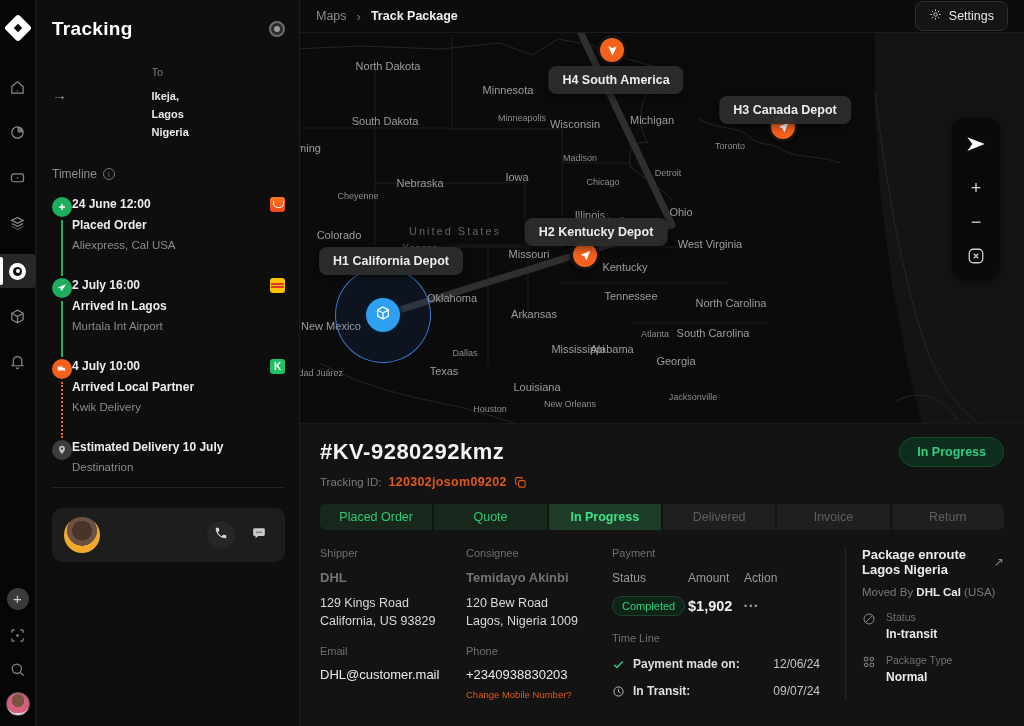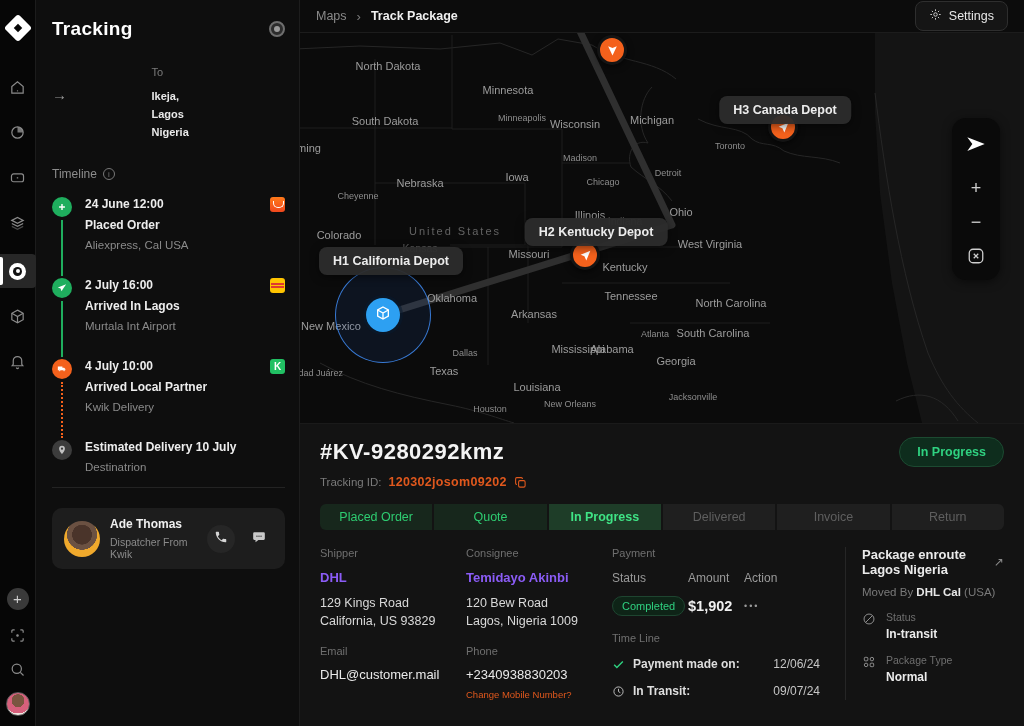--- a/index.html
+++ b/index.html
@@ -31,21 +31,21 @@
   .sb-title { font-size:19px; font-weight:700; letter-spacing:.3px; color:#ffffff; }
   .record-ic { width:16px; height:16px; border-radius:50%; background:#2c2c2c; border:2px solid #6e6e6e; position:relative; }
   .record-ic::after { content:""; position:absolute; left:3px; top:3px; width:6px; height:6px; border-radius:50%; background:#9a9a9a; }
   .fromto { display:grid; grid-template-columns:1fr 34px 1fr; margin-top:26px; }
   .ft-label { font-size:11px; color:#7a7a7a; margin-bottom:9px; }
   .ft-value { font-size:11px; line-height:1.65; color:#e9e9e9; font-weight:600; white-space:pre-line; }
   .ft-arrow { color:#9a9a9a; font-size:15px; padding-top:20px; }
   .tl-head { margin-top:26px; display:flex; align-items:center; gap:6px; font-size:12px; color:#8d8d8d; }
   .info-ic { width:12px; height:12px; border-radius:50%; border:1px solid #777; color:#777; font-size:8px; line-height:11px; text-align:center; font-style:normal; }
   .timeline { margin-top:16px; }
-  .event { position:relative; display:flex; gap:13px; padding-bottom:27px; }
+  .event { position:relative; display:flex; padding-bottom:27px; }
   .ev-dot { width:20px; height:20px; border-radius:50%; flex:none; display:flex; align-items:center; justify-content:center; z-index:1; }
   .ev-dot svg { width:10px; height:10px; }
   .ev-dot.green { background:#1fae5e; color:#fff; }
   .ev-dot.orange { background:#f4611c; color:#fff; }
   .ev-dot.gray { background:#3c3c3c; color:#c2c2c2; }
   .event .line { position:absolute; left:9px; top:23px; bottom:2px; width:2px; background:#1fae5e; }
   .event .line.dotted { background:none; border-left:2px dotted #f4611c; }
   .ev-body { flex:1; }
   .ev-time { font-size:12px; font-weight:700; color:#ededed; }
   .ev-title { font-size:12px; font-weight:700; color:#ededed; margin-top:7px; }
@@ -107,21 +107,21 @@
   .tr-value { font-size:12.5px; font-weight:700; color:#e0581d; letter-spacing:.3px; }
   .copy-ic { color:#e0581d; cursor:pointer; display:flex; }
   .copy-ic svg { width:13px; height:13px; }
   .tabs { display:flex; gap:2px; margin-top:15px; border-radius:6px; overflow:hidden; }
   .tab { flex:1; height:26px; display:flex; align-items:center; justify-content:center; font-size:12.5px; cursor:pointer; }
   .tab.done { background:#17271c; color:#2ecc71; }
   .tab.active { background:#1e3d28; color:#3fe385; font-weight:600; }
   .tab.pending { background:#1f1f1f; color:#5f5f5f; }
   .cols { display:grid; grid-template-columns:146px 146px 233px 1fr; margin-top:17px; }
   .col-label { font-size:11px; color:#6f6f6f; }
-  .col-name { font-size:13px; font-weight:700; color:#8b5cf6; margin-top:11px; }
+  .col-name { font-size:13px; font-weight:700; color:#737373; margin-top:11px; }
   .col-addr { font-size:12.5px; color:#d9d9d9; margin-top:9px; line-height:1.45; }
   .col-sub-label { font-size:11px; color:#6f6f6f; margin-top:15px; }
   .col-value { font-size:13px; color:#eaeaea; margin-top:10px; }
   .change-link { font-size:9.5px; color:#e0581d; margin-top:7px; cursor:pointer; }
   .pay-grid { display:grid; grid-template-columns:76px 56px auto; margin-top:12px; column-gap:0; }
   .pay-h { font-size:12px; color:#9a9a9a; }
   .pay-grid .amount-h { padding-left:0; }
   .pay-vals { display:grid; grid-template-columns:76px 56px auto; align-items:center; margin-top:11px; }
   .completed-pill { justify-self:start; background:#0e2417; border:1px solid #1e4530; color:#2fd180; border-radius:11px; font-size:11px; padding:3px 9px; }
   .amount { font-size:14.5px; font-weight:700; color:#f0f0f0; }
@@ -292,24 +292,20 @@
 
           <div class="ev-sub">Destinatrion</div>
         </div>
       </div>
     </div>
 
     <hr class="sb-divider">
 
     <div class="dispatch-card">
       <div class="dispatch-avatar"></div>
-      <div>
-        <div class="dp-name">Ade Thomas</div>
-        <div class="dp-role">Dispatcher From Kwik</div>
-      </div>
       <div class="dp-btns">
         <div class="icon-btn">
           <span><svg viewBox="0 0 24 24" fill="currentColor" width="14" height="14">
                 <path d="M6.6 10.8c1.4 2.8 3.8 5.2 6.6 6.6l2.2-2.2c.3-.3.7-.4 1-.2 1.1.4 2.3.6 3.6.6.6 0 1 .4 1 1V20c0 .6-.4 1-1 1C10.6 21 3 13.4 3 4c0-.6.4-1 1-1h3.5c.6 0 1 .4 1 1 0 1.2.2 2.5.6 3.6.1.3 0 .7-.2 1l-2.3 2.2z"></path>
               </svg></span>
         </div>
         <div class="icon-btn flat">
           <span><svg viewBox="0 0 24 24" fill="#c9c9c9" width="15" height="15">
                 <path d="M4 4h16a2 2 0 0 1 2 2v9a2 2 0 0 1-2 2h-9l-5 4v-4H4a2 2 0 0 1-2-2V6a2 2 0 0 1 2-2z"></path>
                 <circle cx="8.5" cy="10.5" r="1.1" fill="#1d1d1d"></circle>
@@ -403,20 +399,21 @@
               <path d="M12 3l8 4.5v9L12 21l-8-4.5v-9z"></path>
               <path d="M4 7.5l8 4.5 8-4.5M12 12v9"></path>
             </svg></span>
       </div>
 
       <div class="depot-pin" style="left:297px; top:2px;">
           <svg viewBox="0 0 24 24" fill="currentColor">
             <path d="M12 21 4 4l8 3.5L20 4z"></path>
           </svg>
         </div>
+      <div class="depot-pill" style="left:316px; top:47px;">H4 South America</div>
 
       <div class="depot-pill" style="left:485px; top:77px;">H3 Canada Depot</div>
       <div class="depot-pin" style="left:468px; top:79px;">
           <svg viewBox="0 0 24 24" fill="currentColor">
             <path d="M21 3 3 10.5l7 3L13.5 21 21 3z"></path>
           </svg>
         </div>
 
       <div class="depot-pill" style="left:296px; top:199px;">H2 Kentucky Depot</div>
       <div class="depot-pin" style="left:270px; top:207px;">

